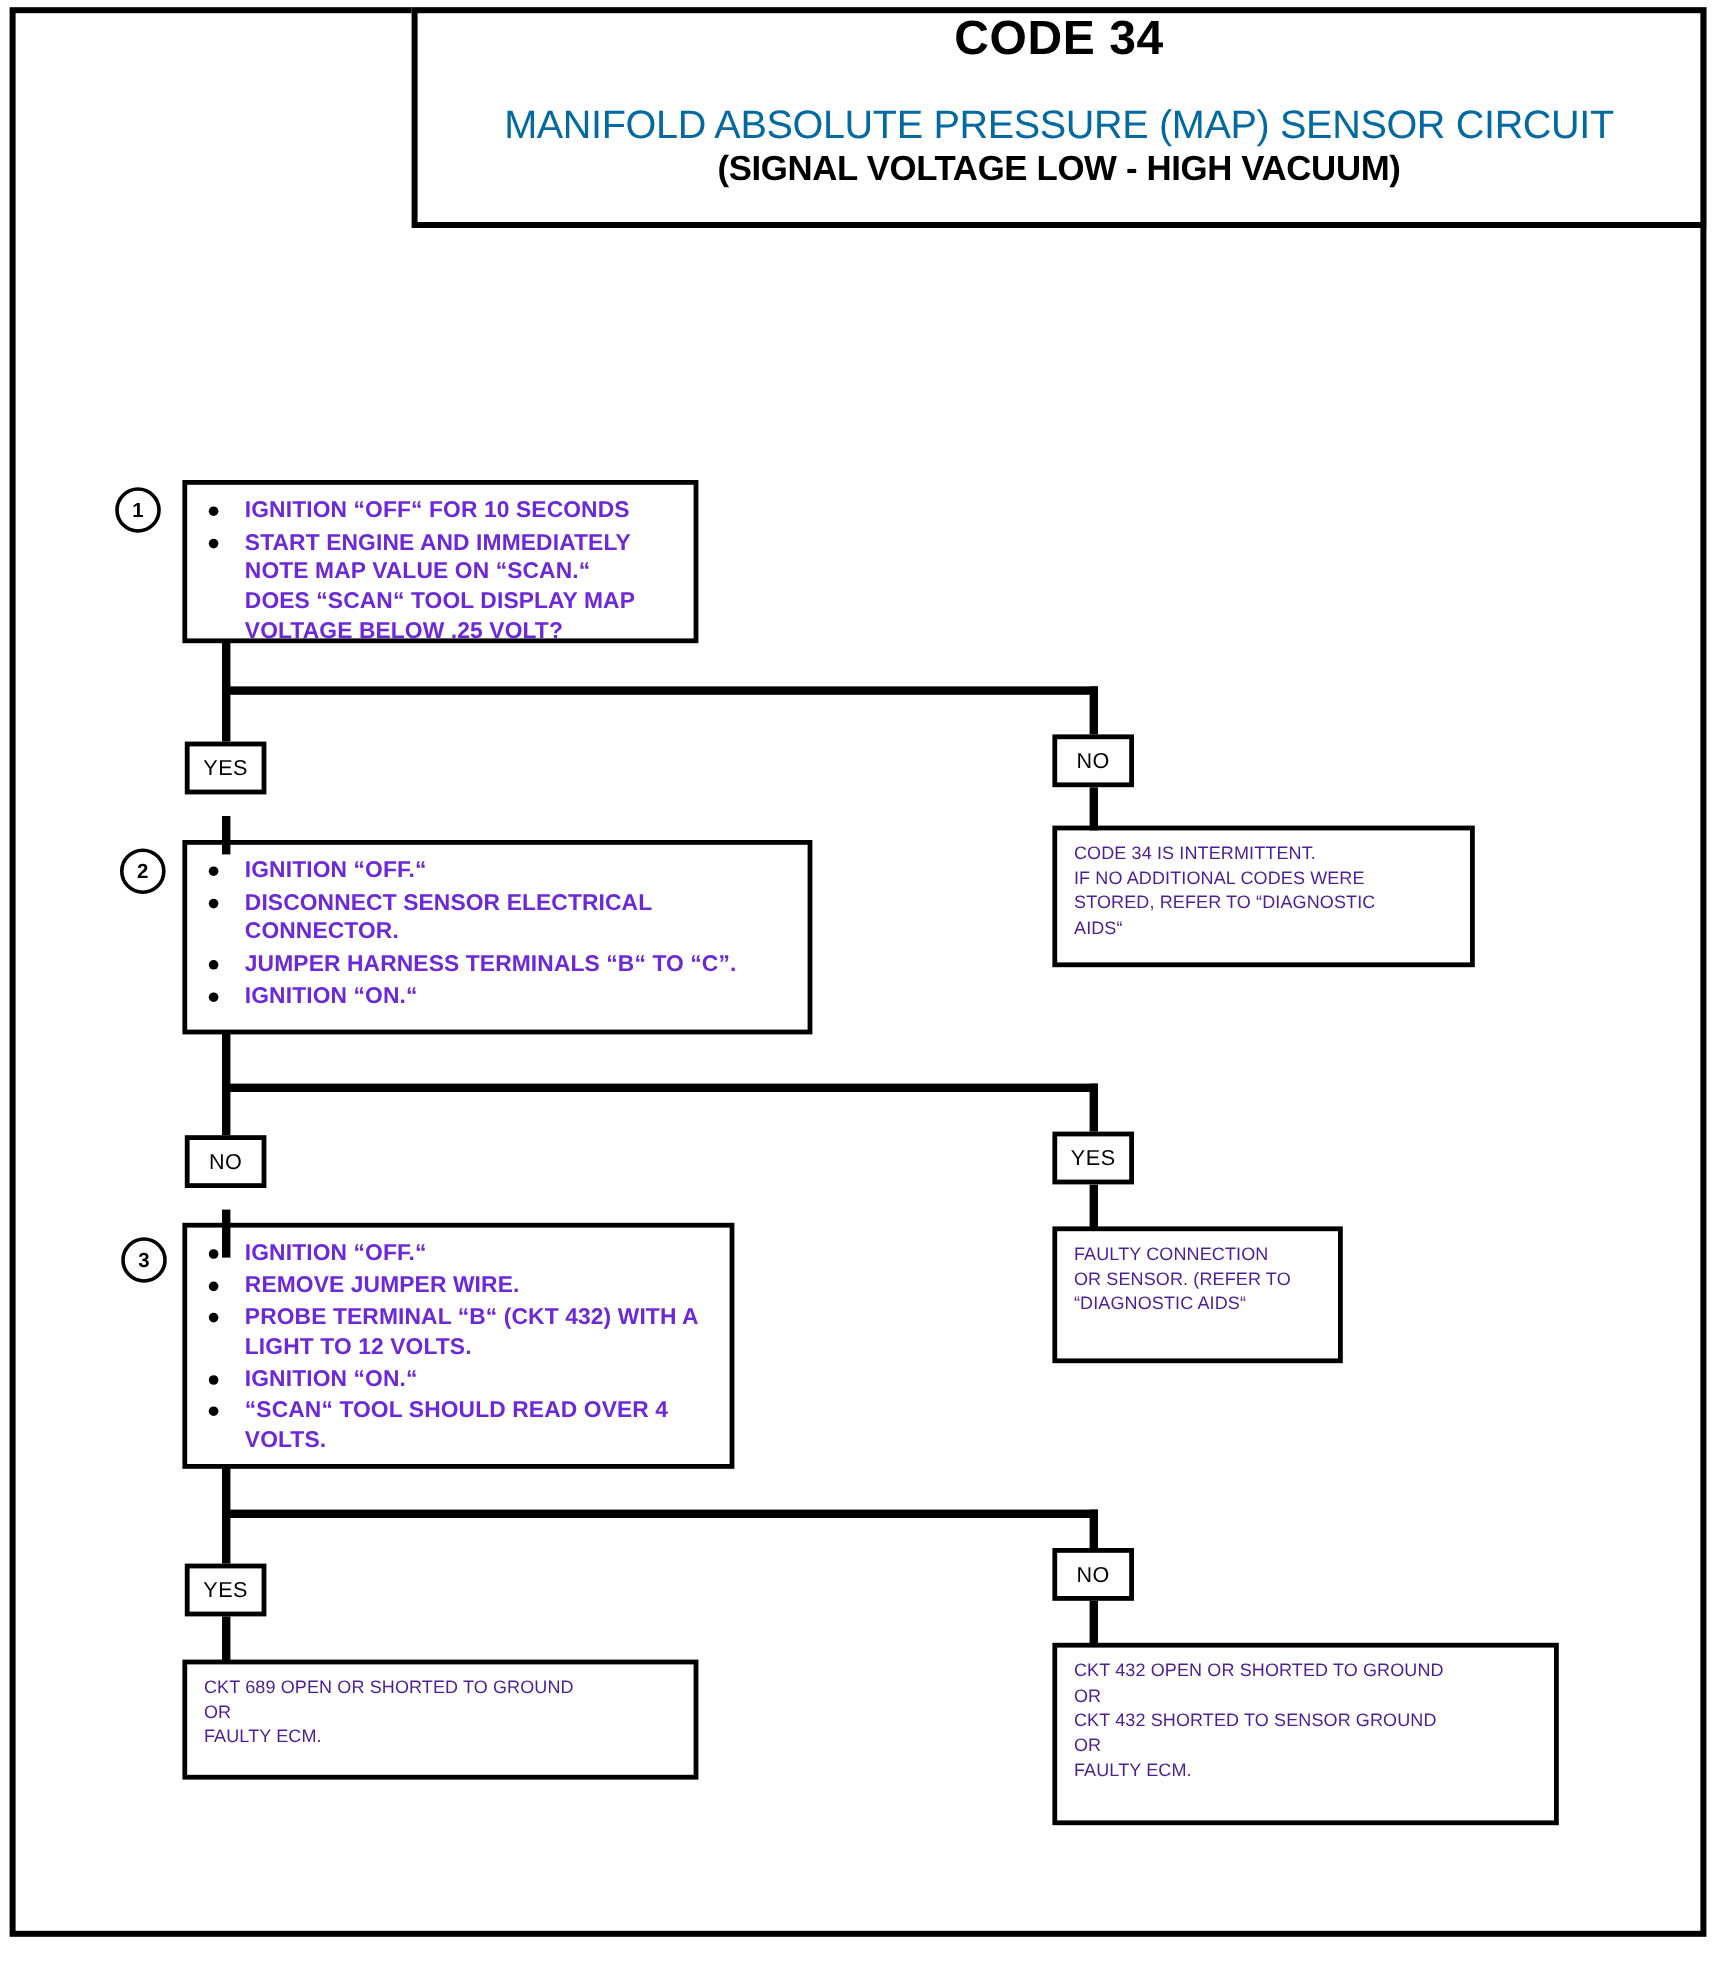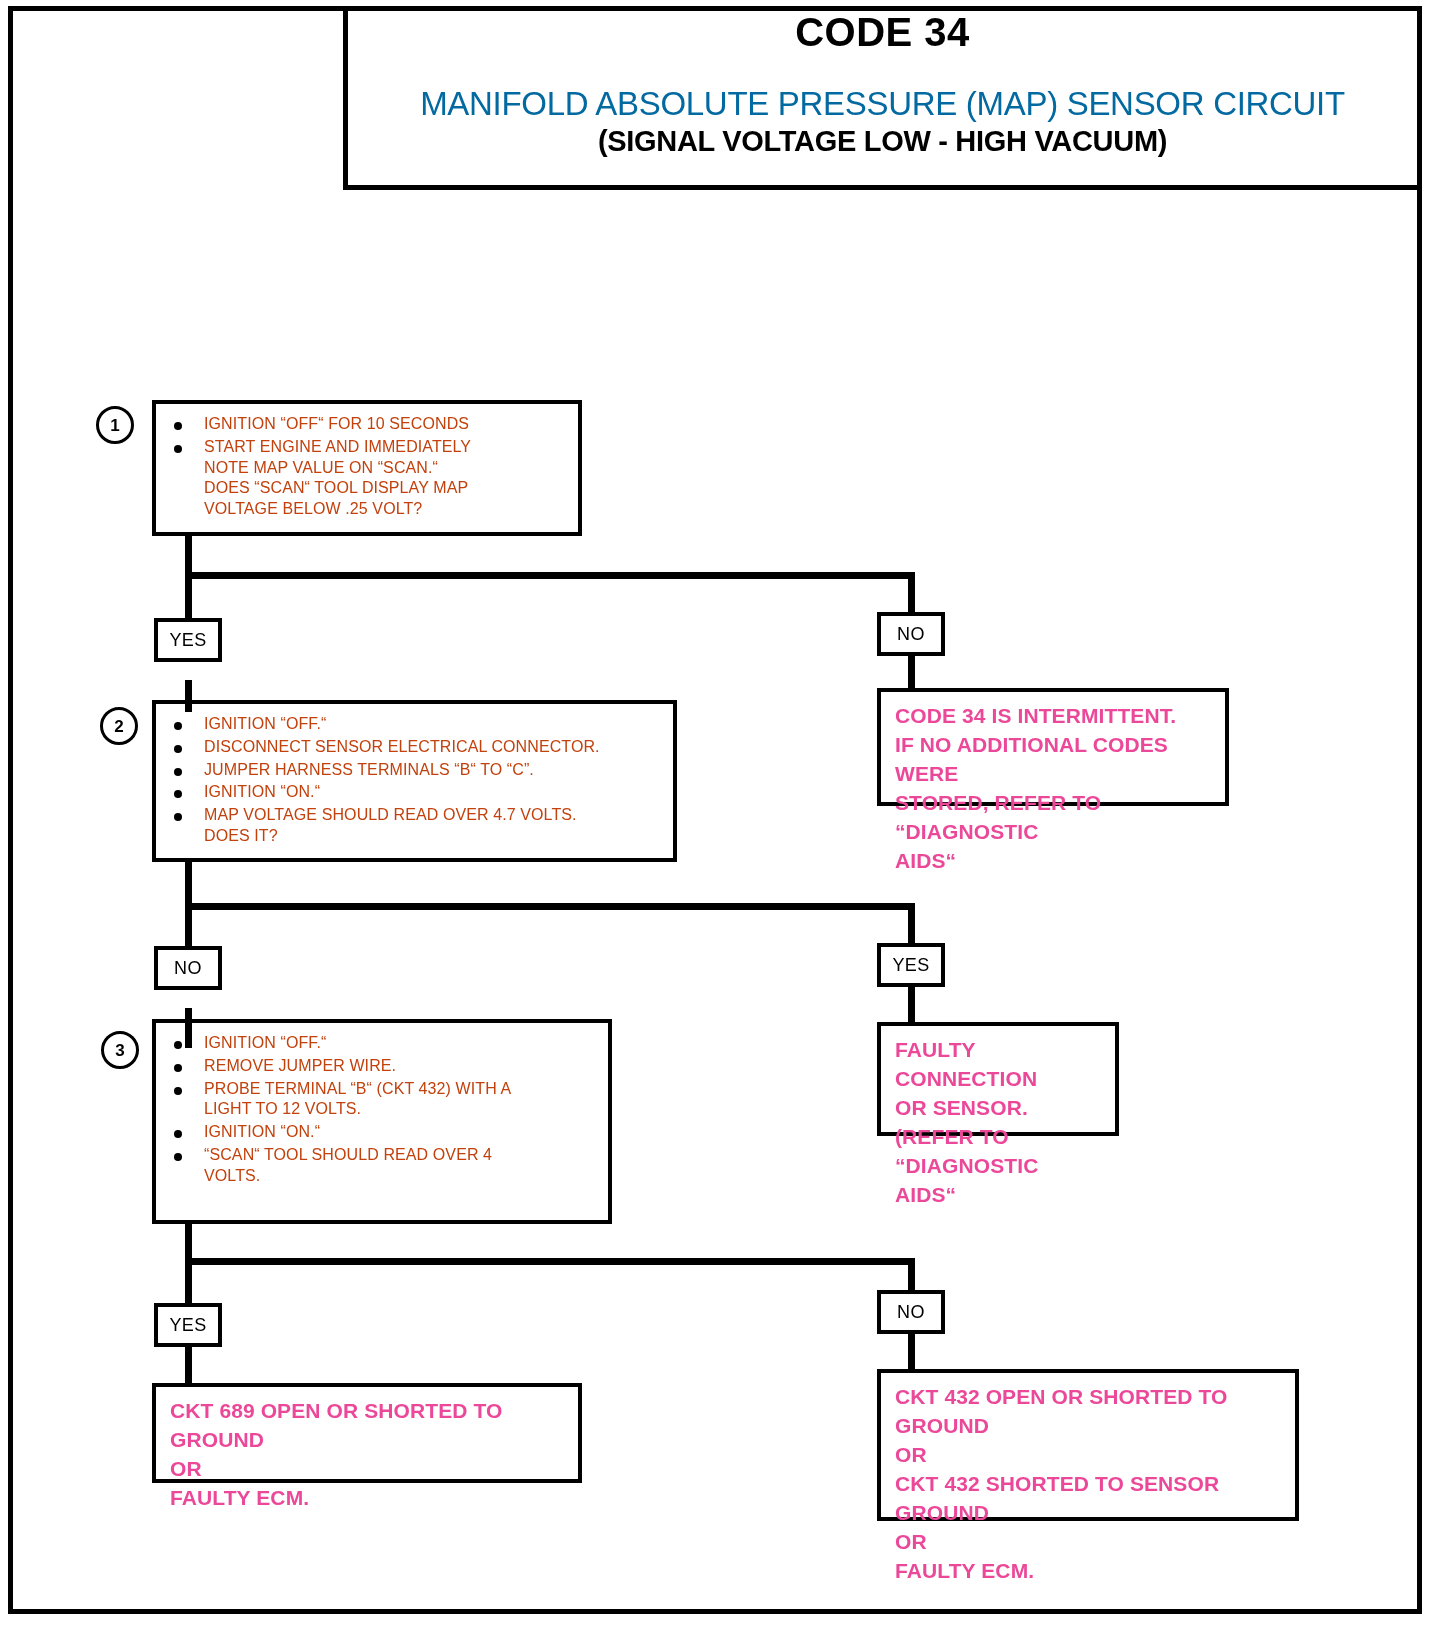--- a/index.html
+++ b/index.html
@@ -80,45 +80,45 @@
   
   ul.steps {
     list-style: none;
     margin: 0;
     padding: 0;
   }
   ul.steps > li {
     position: relative;
     padding-left: 34px;
     margin: 0 0 2px 0;
-    font-size: 16px;
-    font-weight: normal;
+    font-size: 19px;
+    font-weight: bold;
     letter-spacing: 0.1px;
     line-height: 1.30;
-    color: #c2410c;
+    color: #6d28d9;
     white-space: pre-line;
   }
   ul.steps > li::before {
     content: "";
     position: absolute;
     left: 4px;
     top: 8px;
     width: 8px;
     height: 8px;
     border-radius: 50%;
     background: #000;
   }
 
   
   .result-text {
-    font-size: 21px;
-    font-weight: bold;
+    font-size: 15px;
+    font-weight: normal;
     letter-spacing: 0.1px;
     line-height: 1.38;
-    color: #ec4899;
+    color: #4c1d95;
     white-space: pre-line;
   }
 
   
   .step-circle {
     position: absolute;
     width: 38px;
     height: 38px;
     border: 3px solid #000;
     border-radius: 50%;
@@ -223,22 +223,20 @@
   </div>
 
   <div class="step-circle" style="left:100px; top:707px;">2</div>
   <div class="node" style="left:152px; top:700px; width:525px; height:162px;">
     <div class="node-inner">
       <ul class="steps">
         <li>IGNITION “OFF.“</li>
         <li>DISCONNECT SENSOR ELECTRICAL CONNECTOR.</li>
         <li>JUMPER HARNESS TERMINALS “B“ TO “C”.</li>
         <li>IGNITION “ON.“</li>
-        <li>MAP VOLTAGE SHOULD READ OVER 4.7 VOLTS.
-DOES IT?</li>
       </ul>
     </div>
   </div>
 
   <div class="answer-chip" style="left:154px; top:946px;">NO</div>
   <div class="answer-chip" style="left:877px; top:943px;">YES</div>
 
   <div class="node" style="left:877px; top:1022px; width:242px; height:114px;">
     <div class="node-inner">
       <div class="result-text">FAULTY CONNECTION

